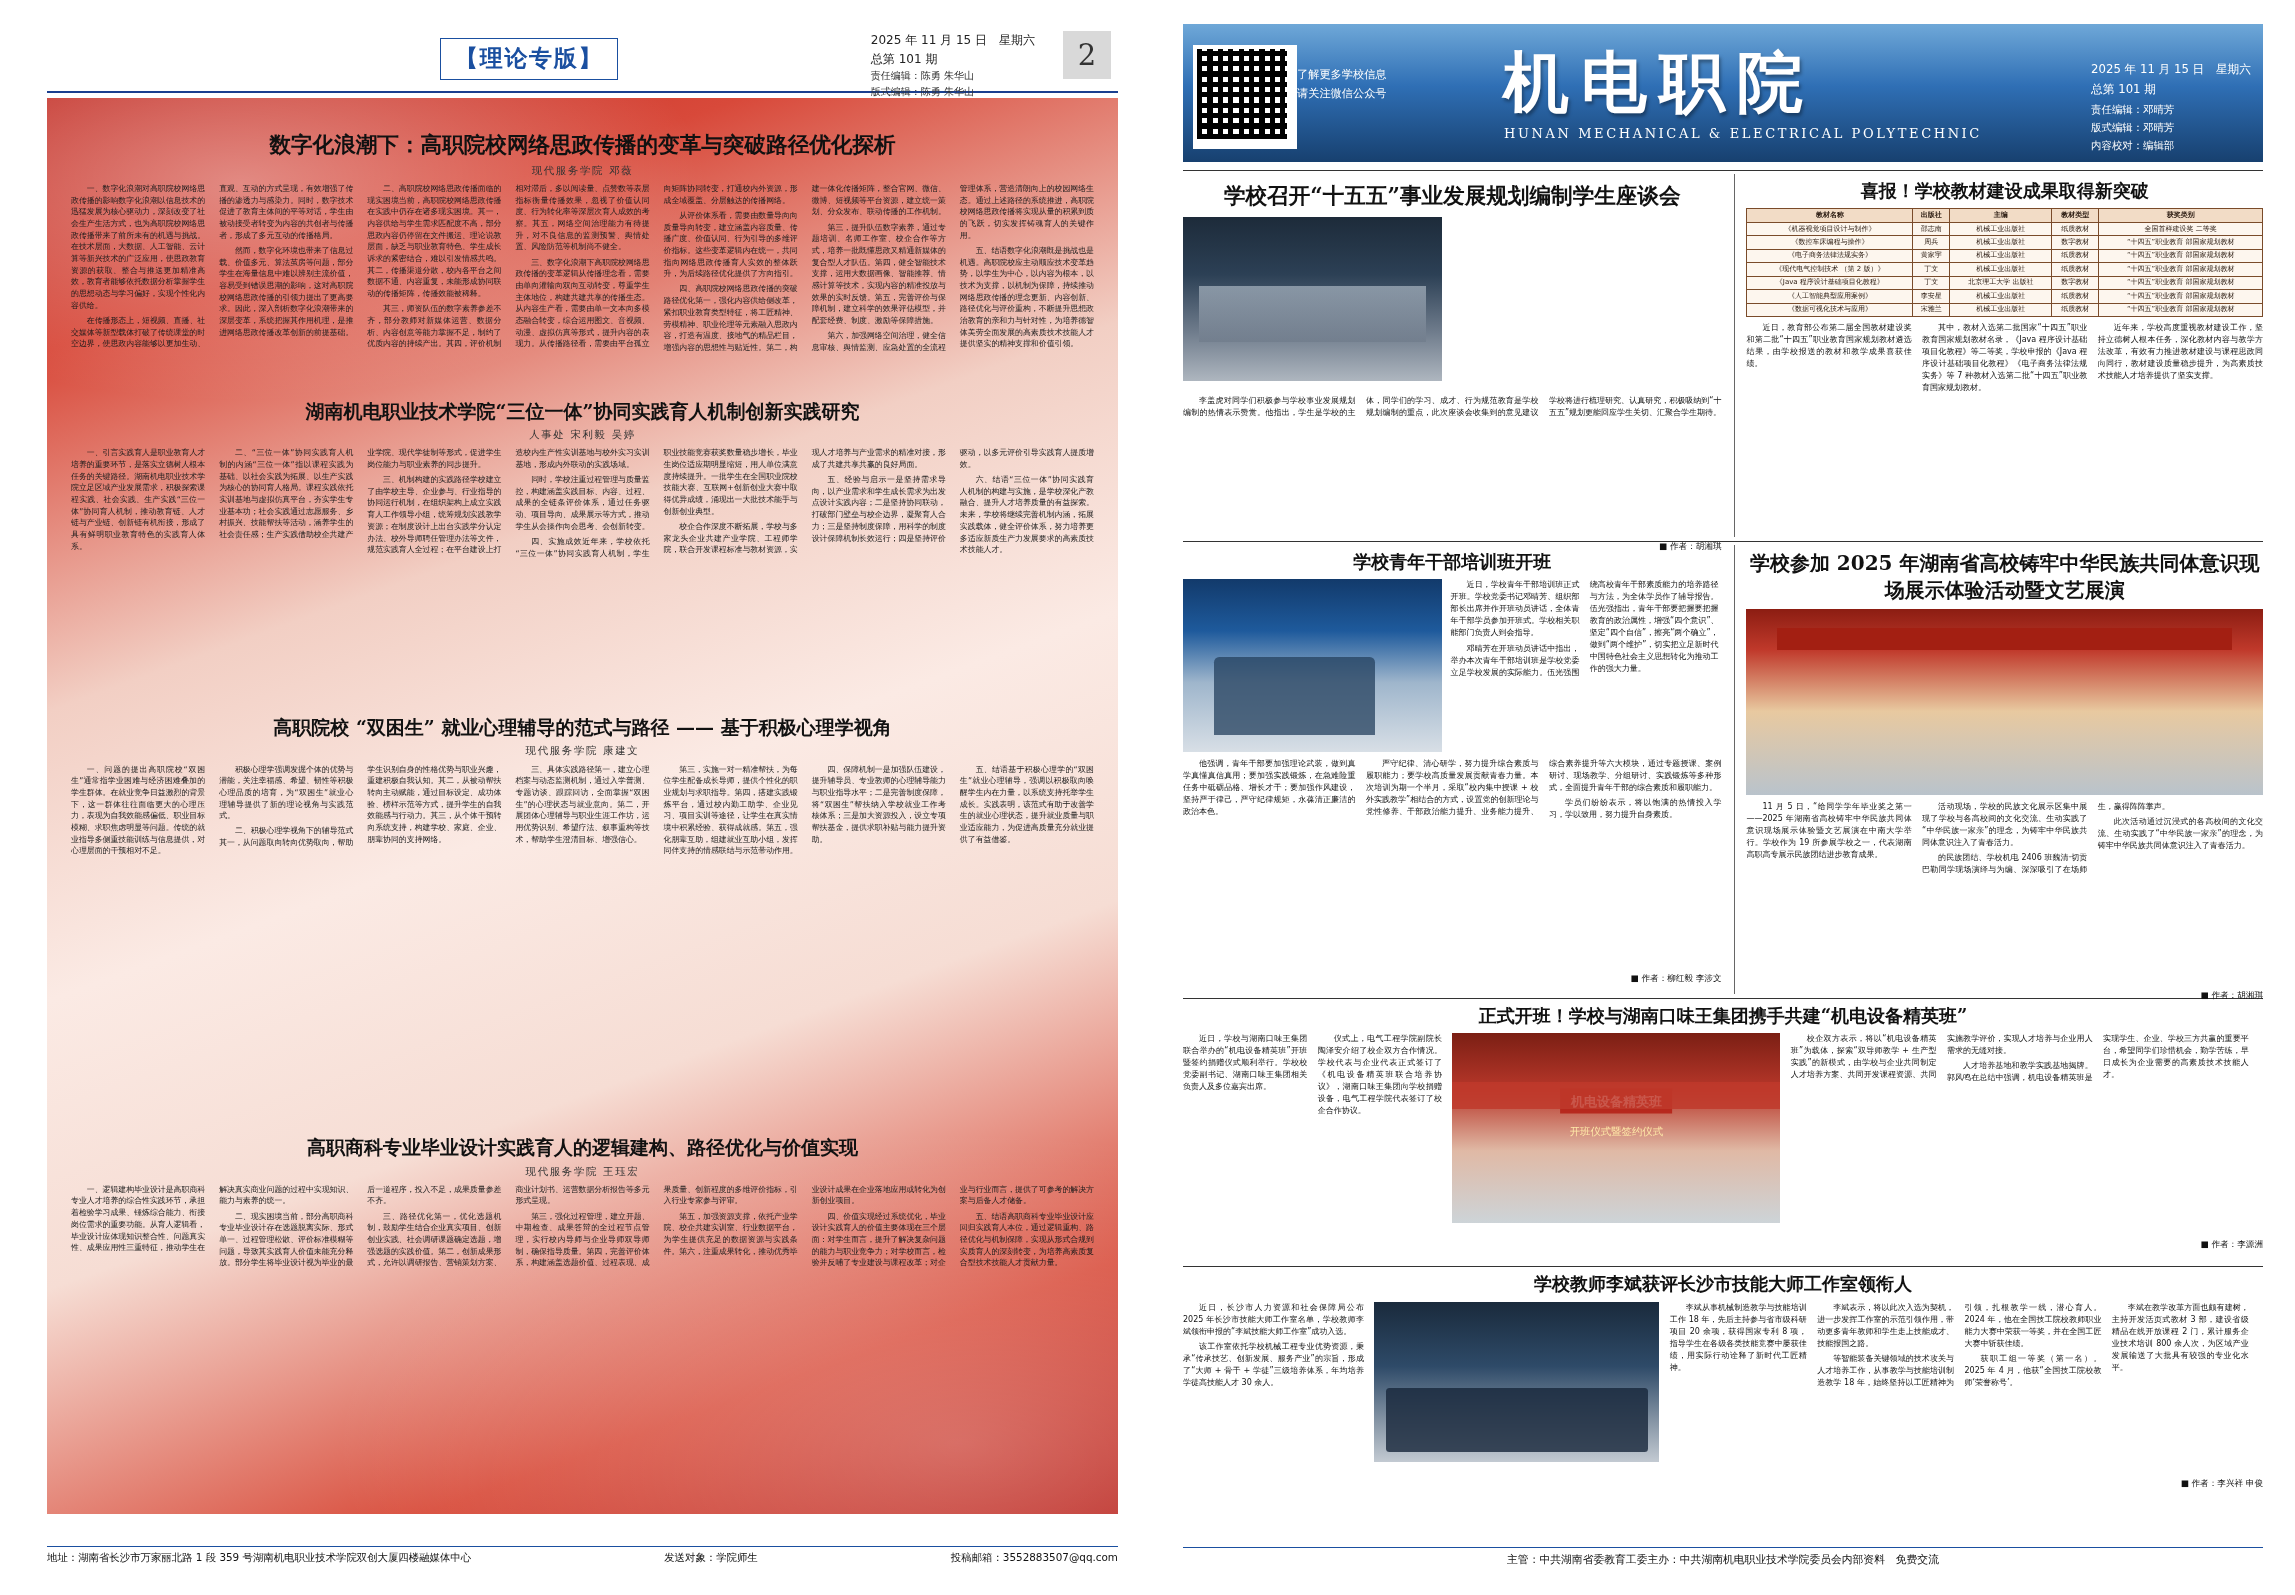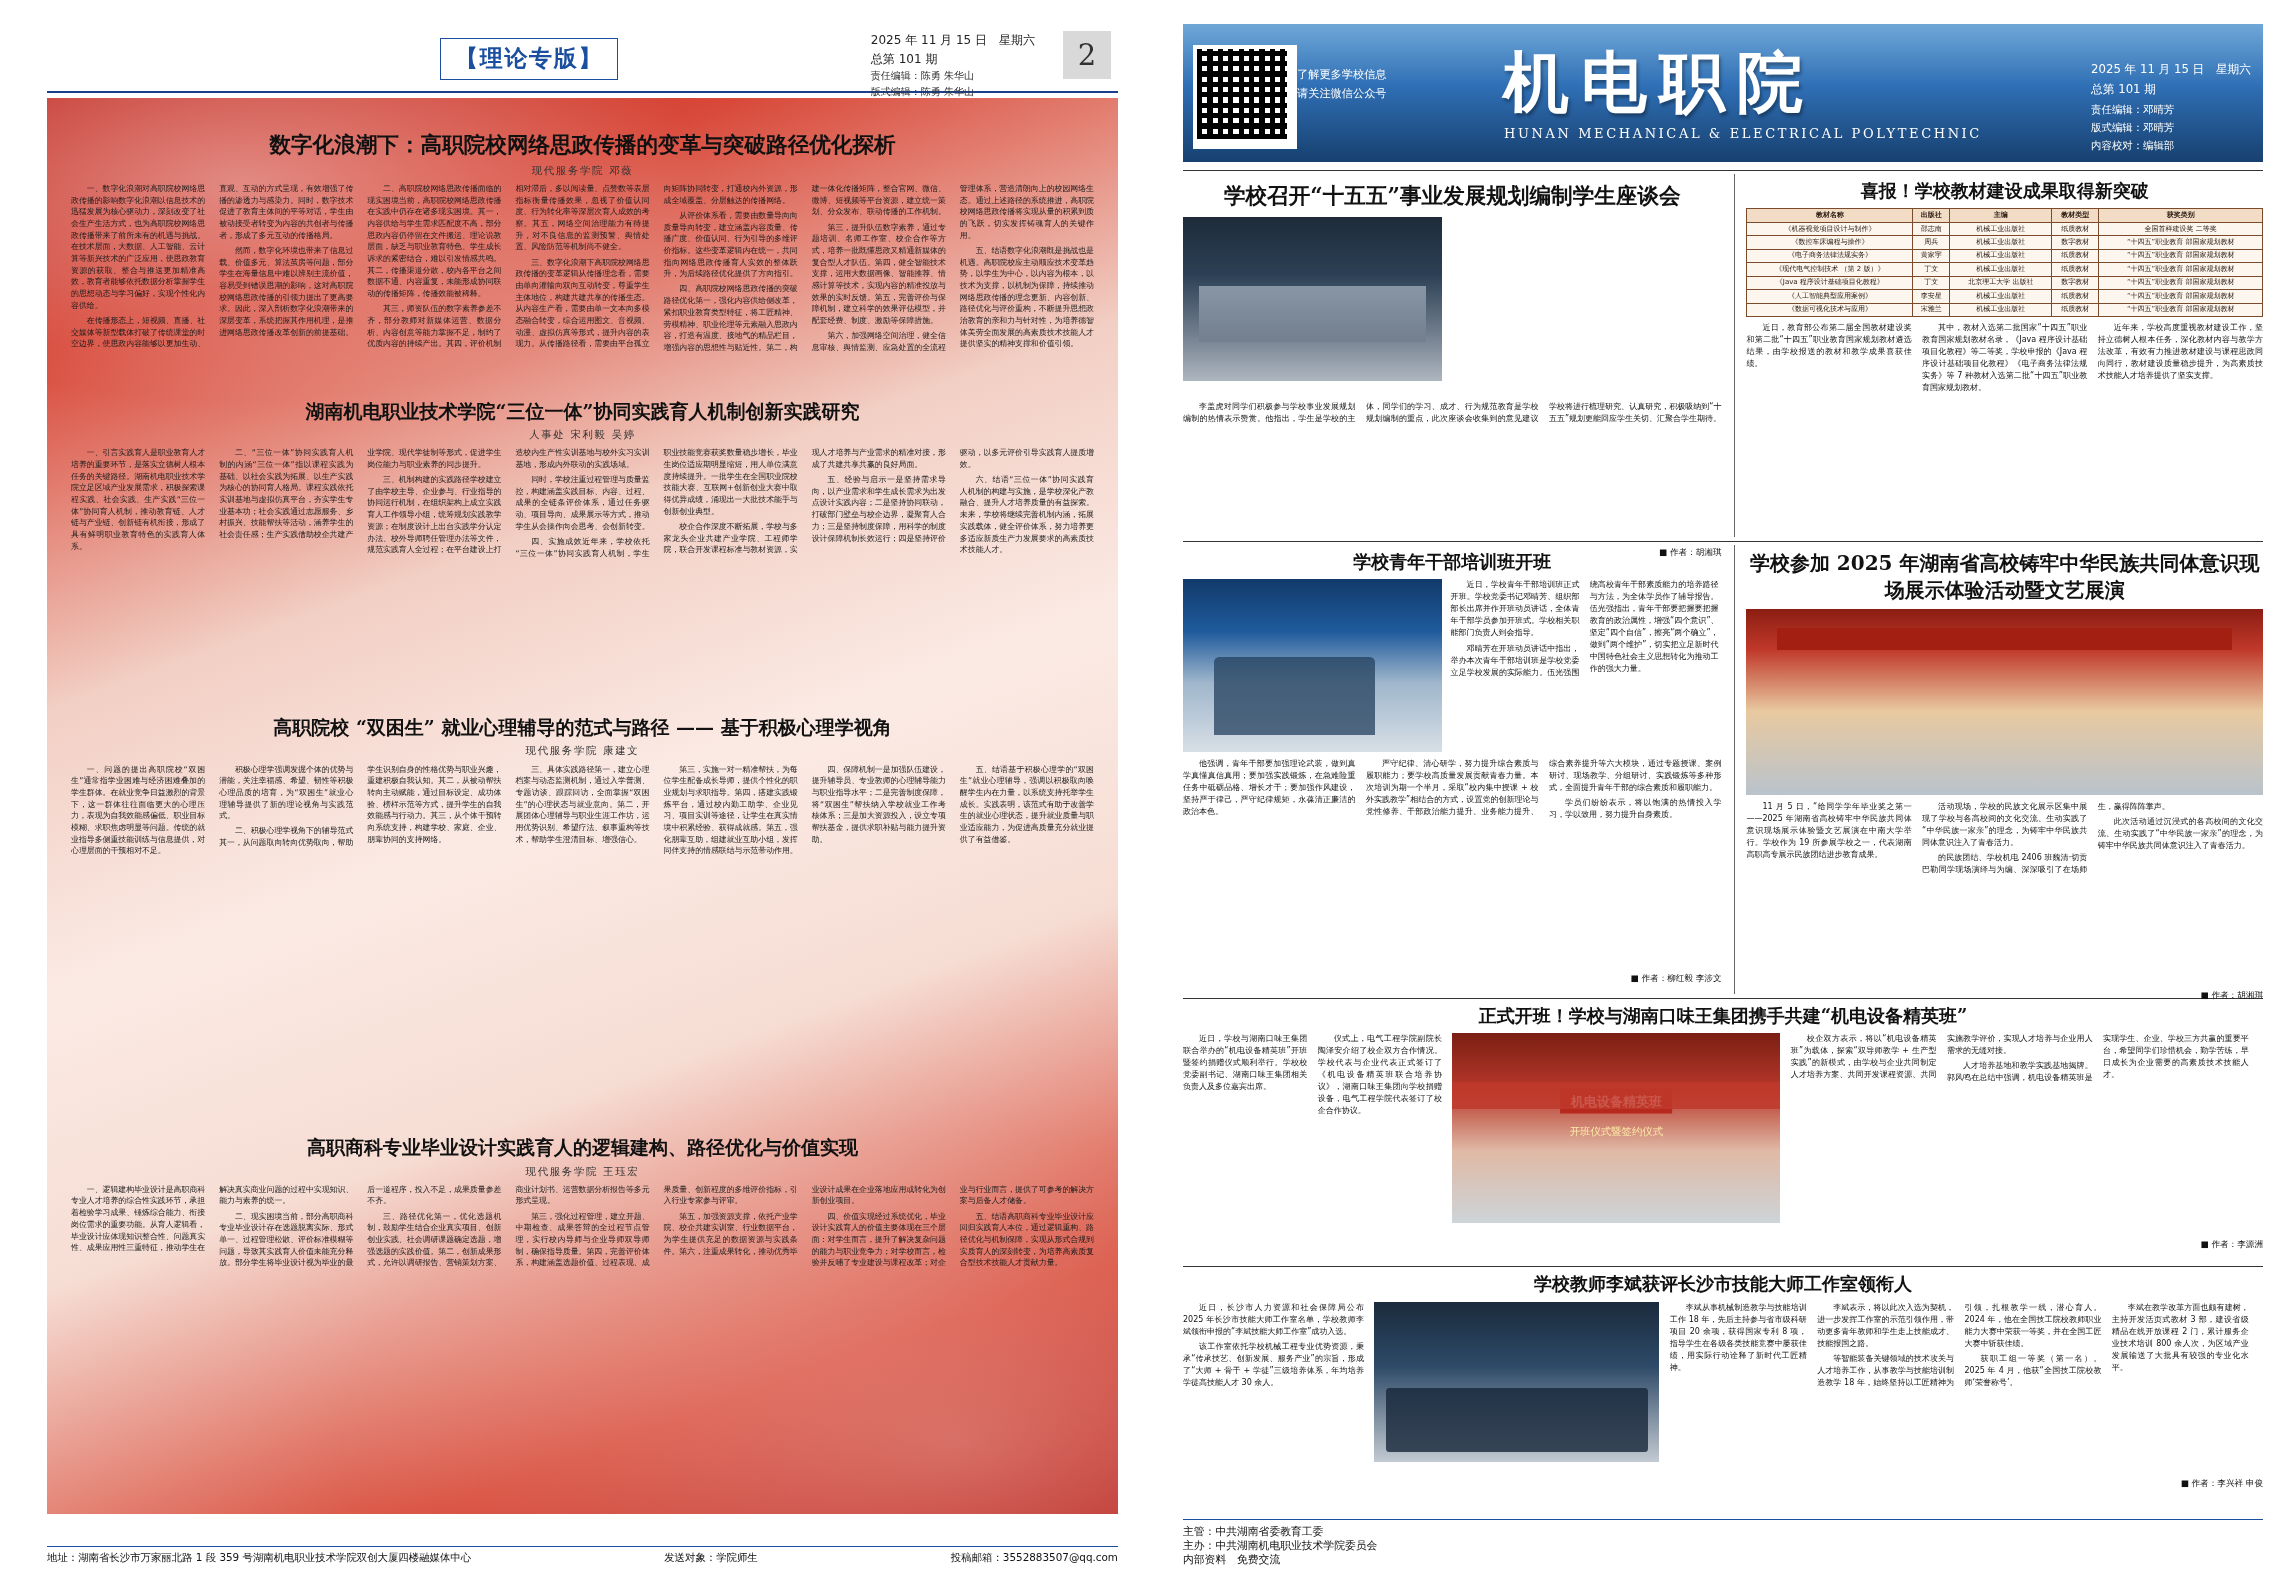--- a/index.html
+++ b/index.html
@@ -87,21 +87,21 @@
   .ph-label{position:absolute;left:50%;top:36%;transform:translate(-50%,-50%);color:#fff;font-size:13px;font-weight:bold;
             background:rgba(180,30,20,.85);padding:3.5px 10.4px;white-space:nowrap;}
   .ph-label2{position:absolute;left:50%;top:52%;transform:translate(-50%,-50%);color:#ffe9a8;font-size:10.4px;white-space:nowrap;}
 
   table.bookstbl{border-collapse:collapse;width:100%;font-size:7px;}
   table.bookstbl th,table.bookstbl td{border:0.9px solid #7a4b2a;padding:1.7px 1.7px;text-align:center;color:#2a1a10;line-height:1.3;}
   table.bookstbl th{background:#f2dcc6;font-weight:bold;}
   table.bookstbl td{background:#fdf6ee;}
 
   .pr-foot{position:absolute;left:0;bottom:3.5px;width:1080px;border-top:1.7px solid #1a4fa0;padding-top:4.3px;
-           display:flex;justify-content:center;font-size:10.8px;color:#111;flex-direction:column;}
+           display:flex;justify-content:center;font-size:10.8px;color:#111;}
 
   .twocol{display:flex;gap:12px;}
   .divider-v{width:0.9px;background:#666;}
 </style>
 </head>
 <body>
 
 <div id="page">
 
   <div class="page-left">
@@ -220,21 +220,21 @@
 
       <div class="twocol" style="height:363px;">
 
         <div style="width:540px;">
           <div class="r-title rt1">学校召开“十五五”事业发展规划编制学生座谈会</div>
           <div style="display:flex;gap:8.6px;">
             <div class="photo ph-meeting" style="width:259px;height:164px;">
               <div class="ph-in"></div>
             </div>
           </div>
-          <div class="rcols" style="column-count:3;column-gap:10.4px;margin-top:20px;height:130px;">
+          <div class="rcols" style="column-count:3;column-gap:10.4px;margin-top:14px;height:130px;">
             <p>李盖虎对同学们积极参与学校事业发展规划编制的热情表示赞赏。他指出，学生是学校的主体，同学们的学习、成才、行为规范教育是学校规划编制的重点，此次座谈会收集到的意见建议学校将进行梳理研究、认真研究，积极吸纳到“十五五”规划更能回应学生关切、汇聚合学生期待。</p>
           </div>
           <div class="author">■ 作者：胡湘琪</div>
         </div>
 
         <div class="divider-v"></div>
 
         <div style="width:518px;">
           <div class="r-title rt2">喜报！学校教材建设成果取得新突破</div>
           <table class="bookstbl">

